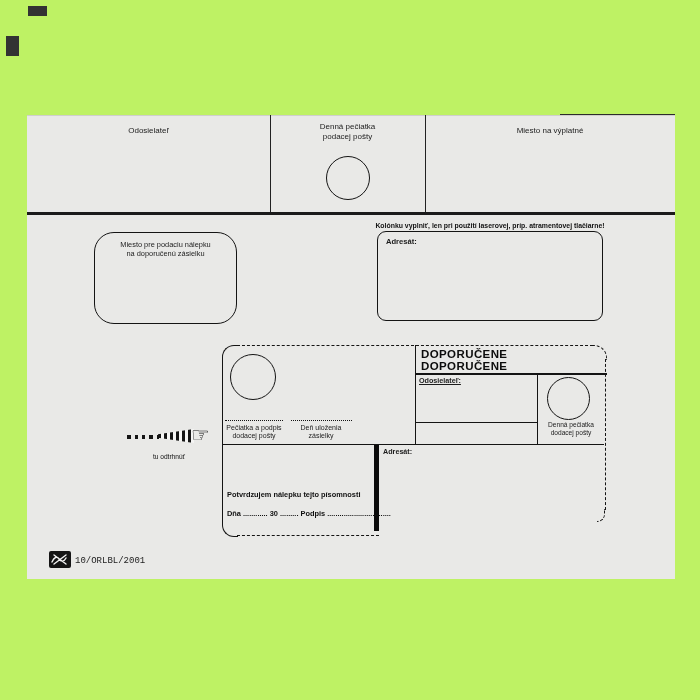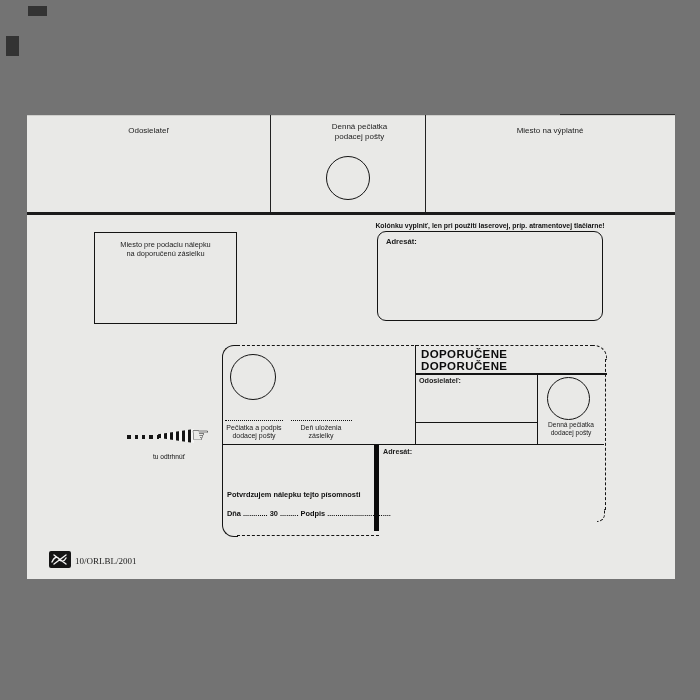--- a/index.html
+++ b/index.html
@@ -1,71 +1,71 @@
 <!DOCTYPE html>
 <html><head>
 <meta charset="utf-8">
 <style>
   * { margin:0; padding:0; box-sizing:border-box; }
   html,body { width:700px; height:700px; background:#ffffff; font-family:"Liberation Sans", sans-serif; color:#111; }
-  #stage { position:relative; width:700px; height:700px; overflow:hidden; background:#737373; }
+  #stage { position:relative; width:700px; height:700px; overflow:hidden; background:#bef264; }
   .abs { position:absolute; }
   .pre { white-space:pre-line; }
   .ctr { text-align:center; }
 
   
   #sheet { left:27px; top:115px; width:648px; height:464px; background:#e9e9e7; border-top:1px solid #cfcfcc; }
 
   
   .artifact { background:#333; }
 
   
   .vdiv { width:0; border-left:1.6px solid #222; }
   .thickline { height:2.6px; background:#1b1b1b; }
   .lbl { font-size:8px; line-height:9.5px; color:#1c1c1c; }
   .lbl-sm { font-size:7px; line-height:8px; color:#1c1c1c; }
   .circle { border:1.7px solid #141414; border-radius:50%; background:transparent; }
 
-  .roundbox { border:1.7px solid #141414; border-radius:0; background:transparent; }
+  .roundbox { border:1.7px solid #141414; border-radius:20px; background:transparent; }
   .note { font-size:6.9px; font-weight:bold; color:#111; }
 
   
   #card { left:222px; top:345px; width:385px; height:192px; }
   .seg { position:absolute; }
   .sol { border-color:#141414; border-style:solid; }
   .dsh { border-color:#141414; border-style:dashed; }
   .title { font-size:11.5px; font-weight:bold; letter-spacing:.4px; line-height:12px; color:#0c0c0c; }
   .dotline { border-top:1.7px dotted #141414; height:0; }
   .bar { background:#0b0b0b; }
 
   .handwrap { font-size:21px; color:#111; }
   .dashlead { background:repeating-linear-gradient(90deg,#151515 0 3.5px,transparent 3.5px 7.5px); }
   .wedge { background:repeating-linear-gradient(90deg,#151515 0 3px,#f5f5f4 3px 6px);
            clip-path:polygon(0 38%,100% 0,100% 100%,0 62%); }
 
-  .serif { font-family:Liberation Serif, serif; }
+  .serif { font-family:Liberation Mono, monospace; }
 </style>
 </head>
 <body>
 
 <div id="stage">
 
   <div class="abs artifact" style="left:28px; top:6px; width:19px; height:10px;"></div>
   <div class="abs artifact" style="left:6px; top:36px; width:13px; height:20px;"></div>
 
   <div id="sheet" class="abs"></div>
 
   <div class="abs" style="left:560px; top:113.5px; width:115px; height:1.7px; background:#2c2c2c;"></div>
 
   <div class="abs vdiv" style="left:270px; top:115px; height:97px;"></div>
   <div class="abs vdiv" style="left:425px; top:115px; height:97px;"></div>
   <div class="abs thickline" style="left:27px; top:212px; width:648px;"></div>
 
   <div class="abs lbl ctr" style="left:27px; top:126px; width:243px;">Odosielateľ</div>
-  <div class="abs lbl ctr pre" style="left:282px; top:122px; width:155px;">Denná pečiatka
+  <div class="abs lbl ctr pre" style="left:270px; top:122px; width:155px;">Denná pečiatka
 podacej pošty</div>
   <div class="abs circle" style="left:326px; top:156px; width:44px; height:44px;"></div>
   <div class="abs lbl ctr" style="left:425px; top:126px; width:250px;">Miesto na výplatné</div>
 
   <div class="abs roundbox" style="left:94px; top:232px; width:143px; height:92px;">
     <div class="lbl-sm ctr pre" style="padding-top:7px; font-size:7.4px; line-height:9px;">Miesto pre podaciu nálepku
 na doporučenú zásielku</div>
   </div>
 
   <div class="abs note ctr" style="left:374px; top:222px; width:232px;">Kolónku vyplniť, len pri použití laserovej, príp. atramentovej tlačiarne!</div>
@@ -91,21 +91,21 @@
     <div class="seg dsh" style="left:15px; top:190.4px; width:142px; border-width:0 0 1.6px 0;"></div>
 
     <div class="seg sol" style="left:193px; top:0; height:100px; border-width:0 0 0 1.6px;"></div>
     <div class="seg sol" style="left:193px; top:28px; width:192px; border-width:0 0 2.6px 0;"></div>
     <div class="seg sol" style="left:193px; top:77px; width:122px; border-width:1.2px 0 0 0;"></div>
     <div class="seg sol" style="left:0; top:99px; width:382px; border-width:1.4px 0 0 0;"></div>
 
     <div class="seg title" style="left:199px; top:3px;">DOPORUČENE</div>
     <div class="seg title" style="left:199px; top:15px;">DOPORUČENE</div>
 
-    <div class="seg lbl-sm" style="left:197px; top:32px; font-weight:bold; font-size:7.2px;">Odosielateľ:</div>
+    <div class="seg lbl-sm" style="left:197px; top:32px; font-weight:bold; font-size:7.2px;text-decoration:underline;">Odosielateľ:</div>
 
     <div class="seg sol" style="left:315px; top:28px; width:68.5px; height:71px; border-width:1.4px 0 0 1.4px;">
       <div class="circle" style="position:absolute; left:9px; top:3px; width:43px; height:43px;"></div>
       <div class="lbl-sm ctr pre" style="position:absolute; left:0; top:47px; width:66px; font-size:6.6px; line-height:7.6px;">Denná pečiatka
 dodacej pošty</div>
     </div>
 
     <div class="circle seg" style="left:8px; top:9px; width:46px; height:46px;"></div>
     <div class="seg dotline" style="left:3px; top:75px; width:58px;"></div>
     <div class="seg dotline" style="left:69px; top:75px; width:61px;"></div>

